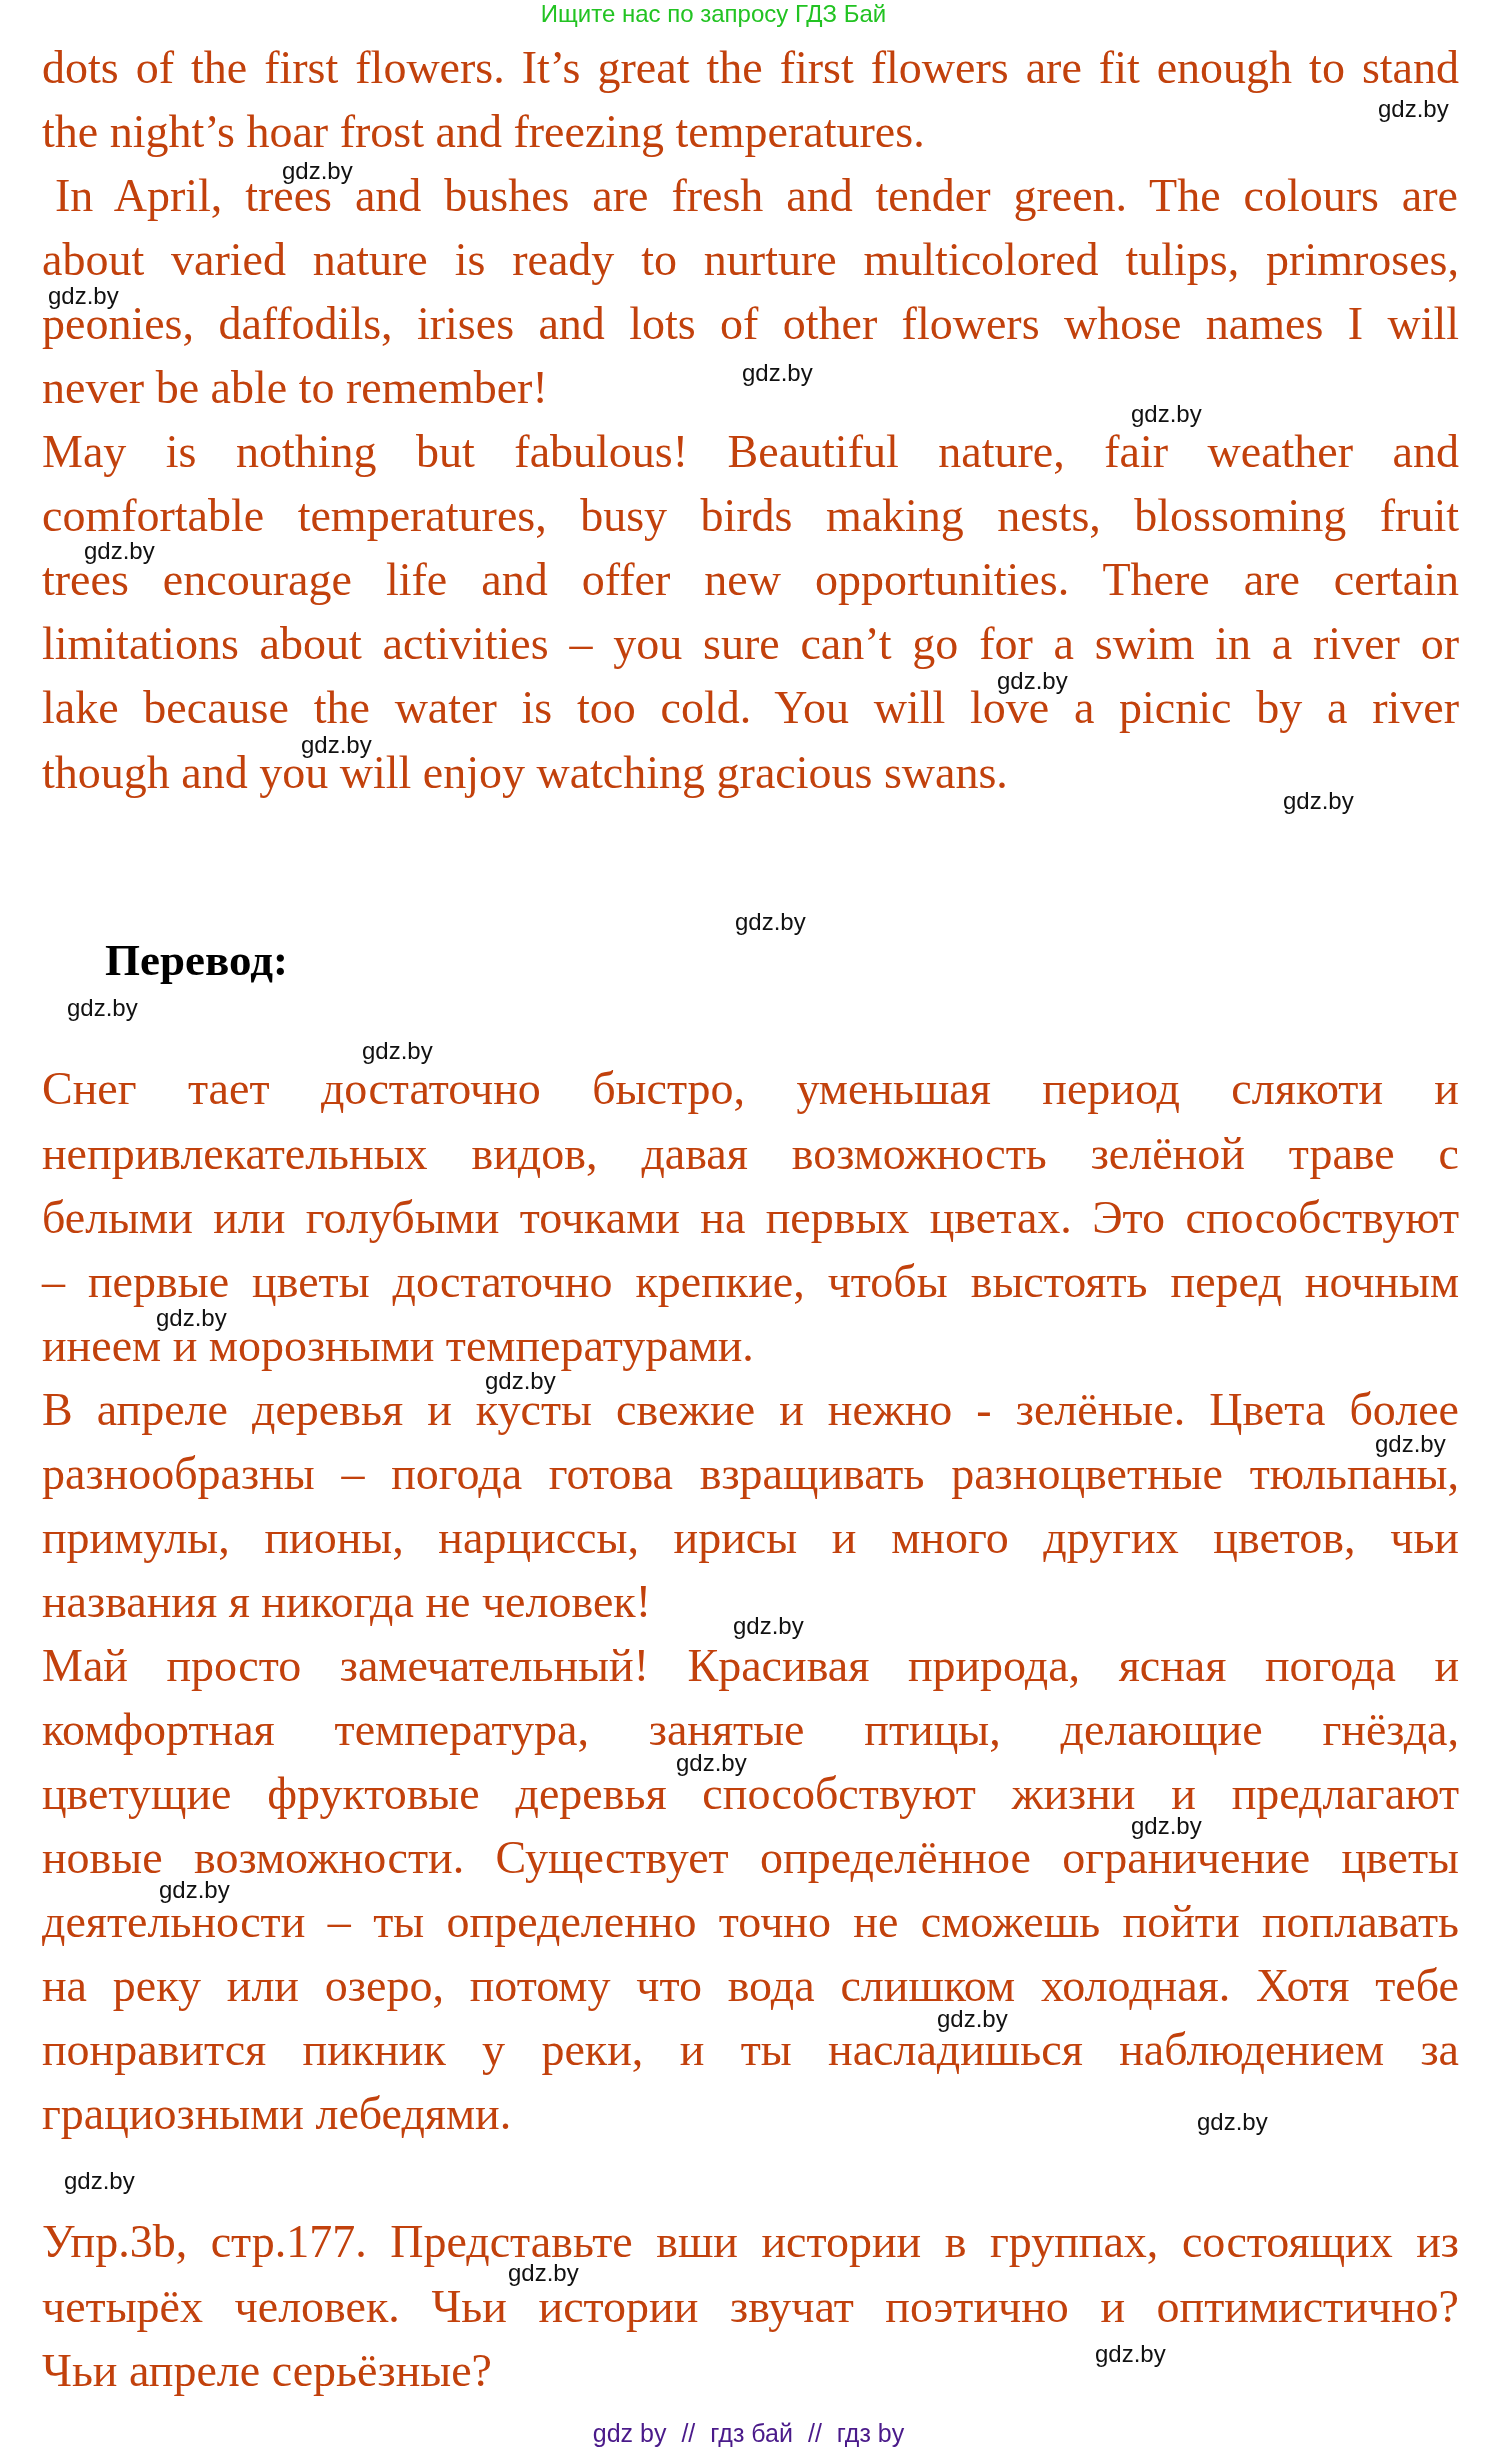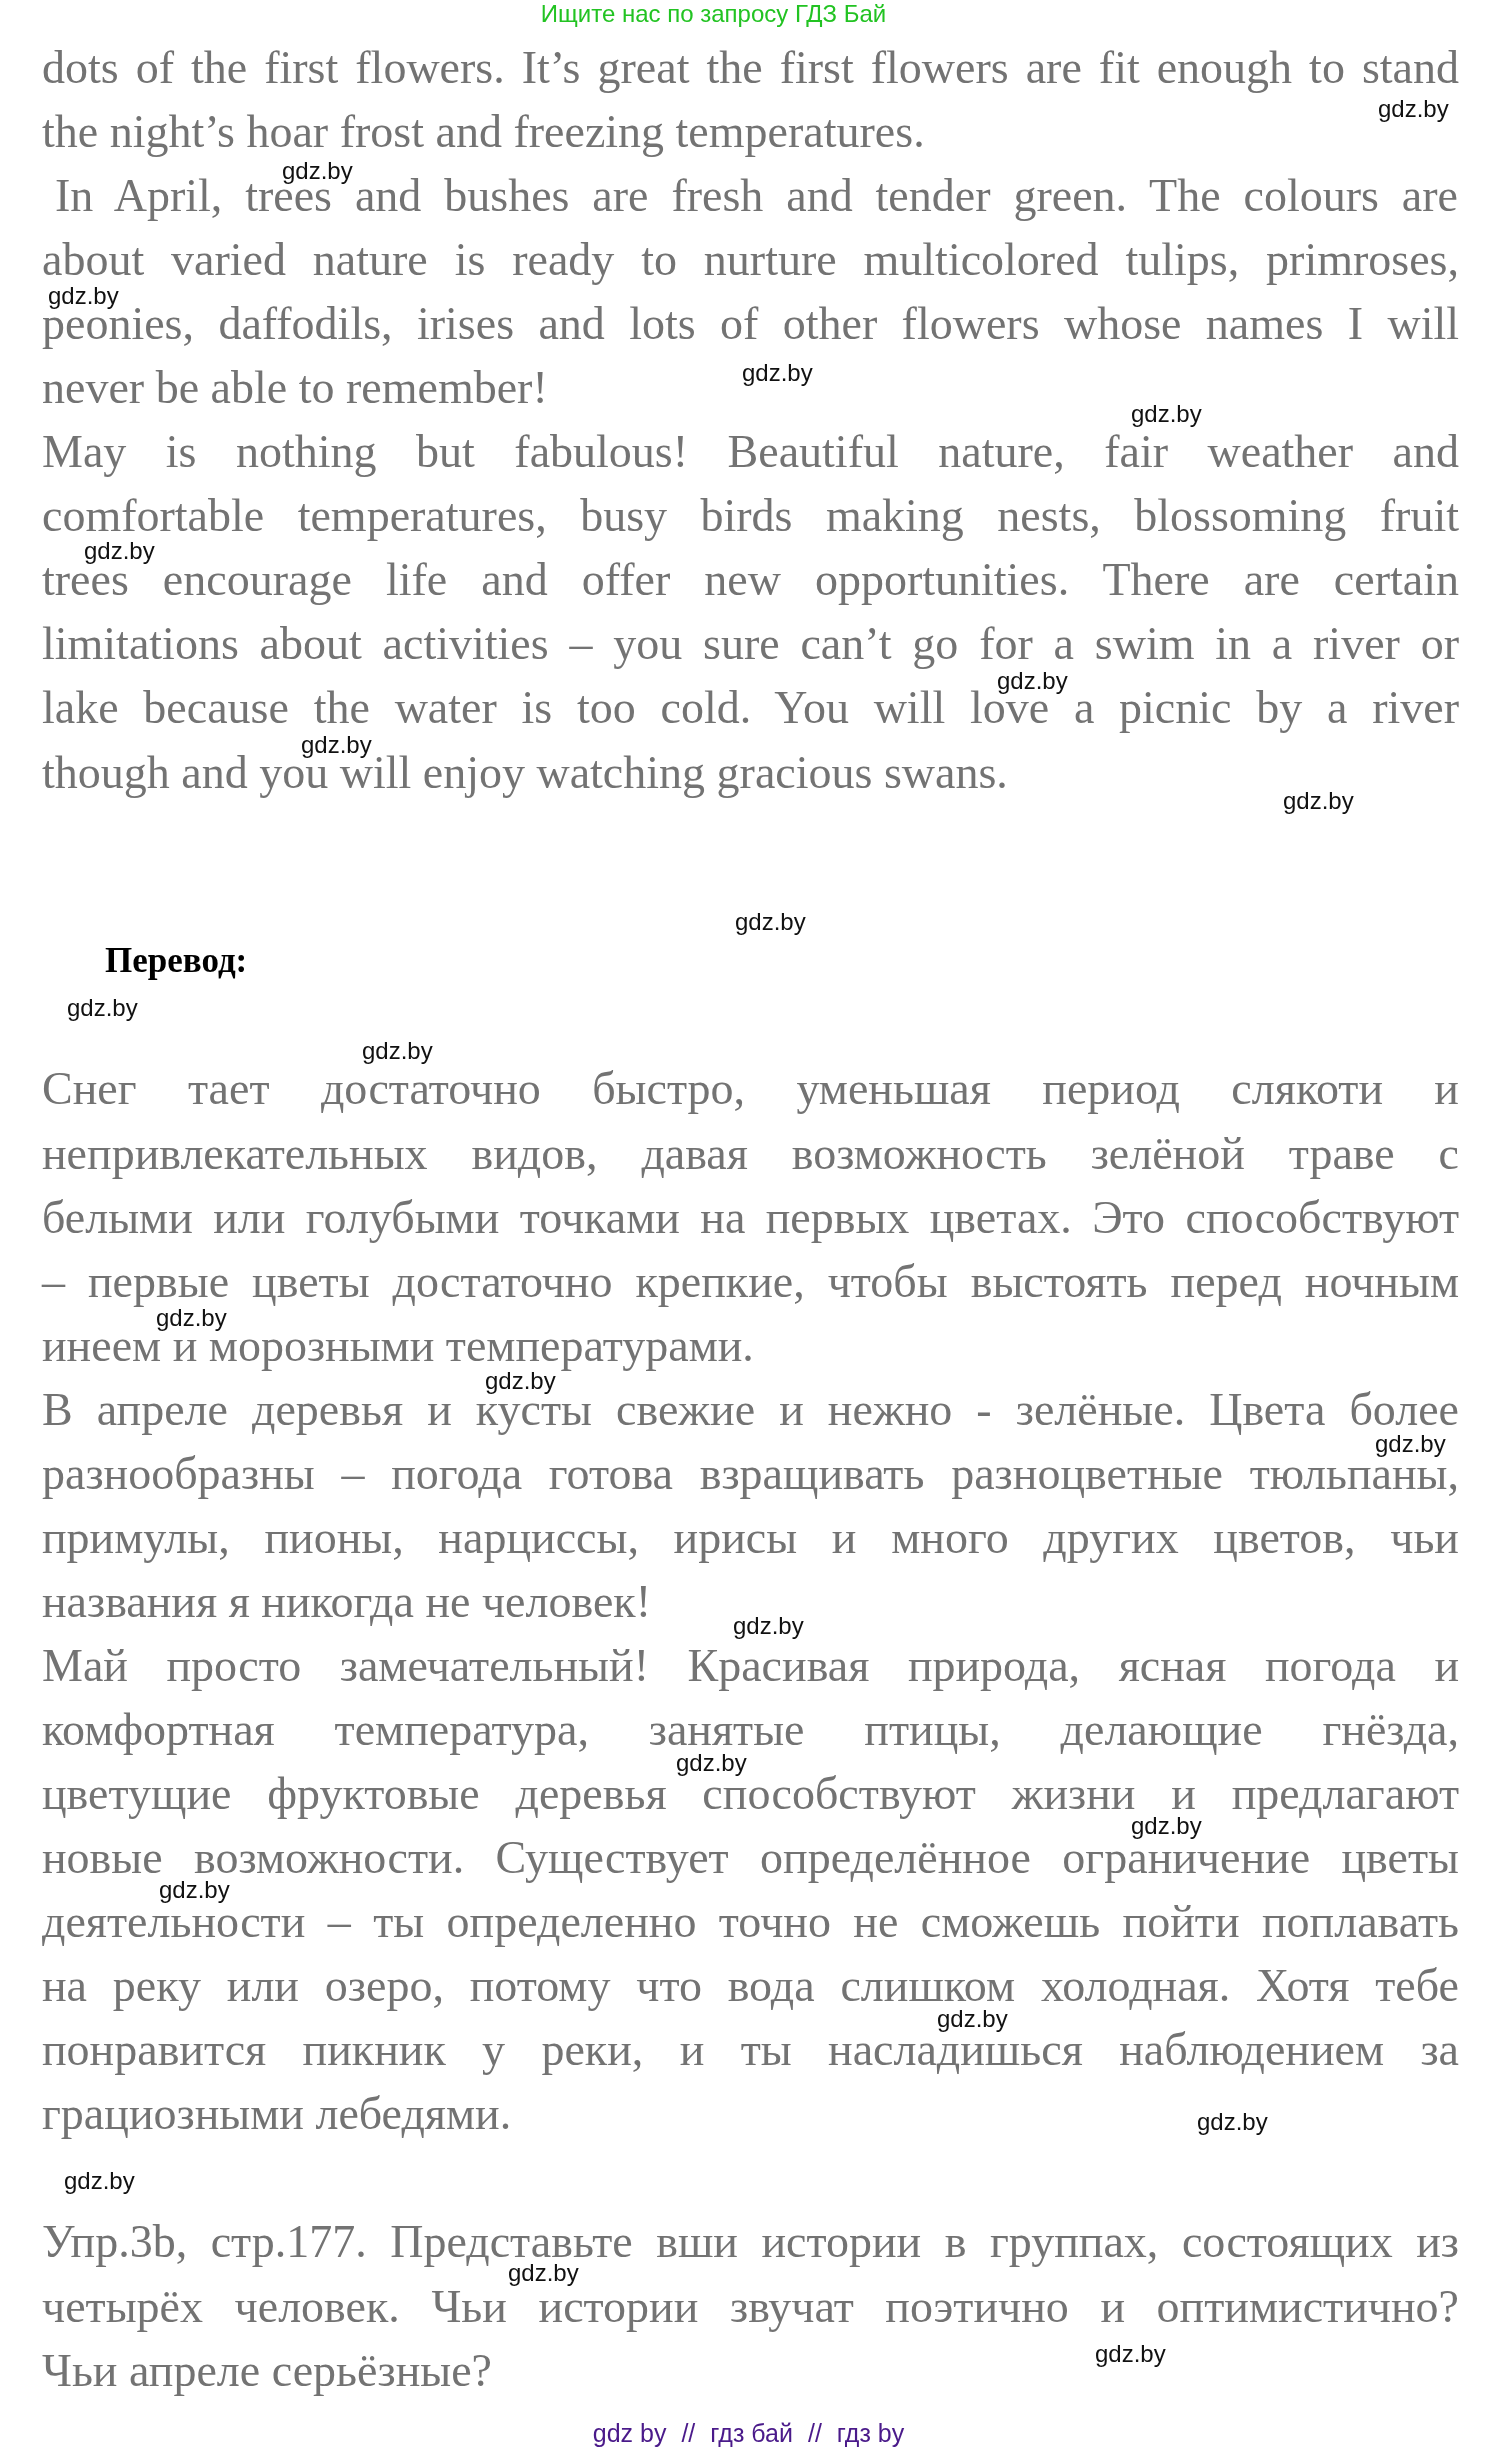--- a/index.html
+++ b/index.html
@@ -5,26 +5,26 @@
   html, body { margin: 0; padding: 0; background: #ffffff; }
   body { width: 1497px; height: 2462px; position: relative; overflow: hidden; }
   .header {
     position: absolute; left: 0; top: 0; width: 1427px; height: 28px;
     text-align: center; font-family: "Liberation Sans", sans-serif;
     font-size: 24px; line-height: 28px; color: #22c322;
   }
   .line {
     position: absolute; left: 42px; width: 1417px;
     font-family: "Liberation Serif", serif; font-size: 46px; line-height: 55px;
-    color: #737373; white-space: nowrap; overflow: visible;
+    color: #c2410c; white-space: nowrap; overflow: visible;
   }
   .line.j { text-align: justify; text-align-last: justify; white-space: normal; height: 55px; }
   .heading {
     position: absolute; left: 105px;
-    font-family: "Liberation Serif", serif; font-weight: bold; font-size: 35px; line-height: 55px; color: #000;
+    font-family: "Liberation Serif", serif; font-weight: bold; font-size: 45px; line-height: 55px; color: #000;
   }
   .wm {
     position: absolute; font-family: "Liberation Sans", sans-serif; font-size: 24px;
     line-height: 27px; color: #111; white-space: nowrap;
   }
   .footer {
     position: absolute; left: 0; top: 2417px; width: 1497px; text-align: center;
     font-family: "Liberation Sans", sans-serif; font-size: 25px; line-height: 33px; color: #4a1a8a;
   }
   .footer .sep { margin: 0 15px; }

